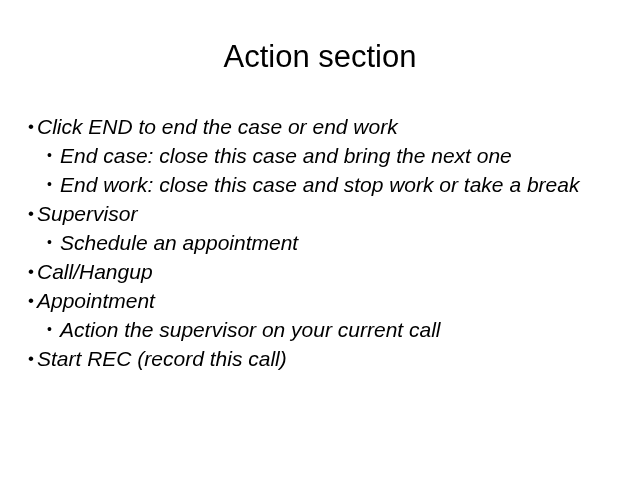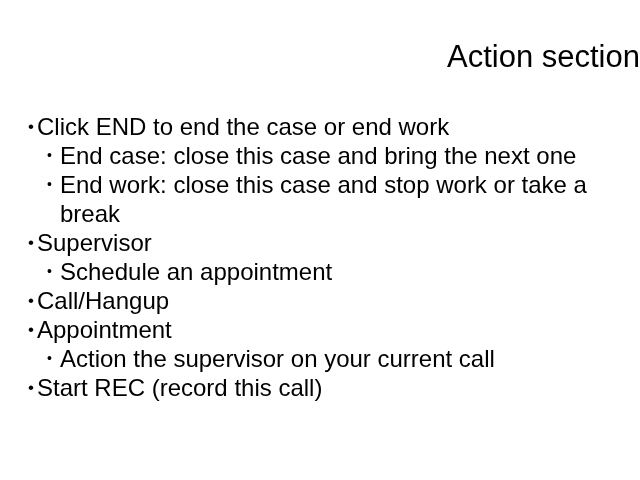--- a/index.html
+++ b/index.html
@@ -20,21 +20,21 @@
     width: 640px;
     height: 480px;
     background: #ffffff;
     box-sizing: border-box;
   }
   .slide-title {
     position: absolute;
     left: 0;
     top: 38px;
     width: 640px;
-    text-align: right;
+    text-align: center;
     font-size: 31px;
     line-height: 38px;
     font-weight: normal;
     letter-spacing: 0px;
     color: #000000;
     white-space: nowrap;
   }
   .body-block {
     position: absolute;
     left: 28px;
@@ -68,23 +68,24 @@
     text-align: left;
   }
   .level-2 > .bullet-mark {
     width: 13px;
     font-size: 14px;
     line-height: 29px;
     text-align: left;
   }
   .bullet-text {
     flex: 1 1 auto;
-    font-size: 24px;
+    font-size: 21px;
     line-height: 29px;
     display: block;
+    font-style: italic;
   }
   .level-1 > .bullet-text {
     max-width: 578px;
   }
   .level-2 > .bullet-text {
     max-width: 553px;
   }
 </style>
 </head>
 <body>

